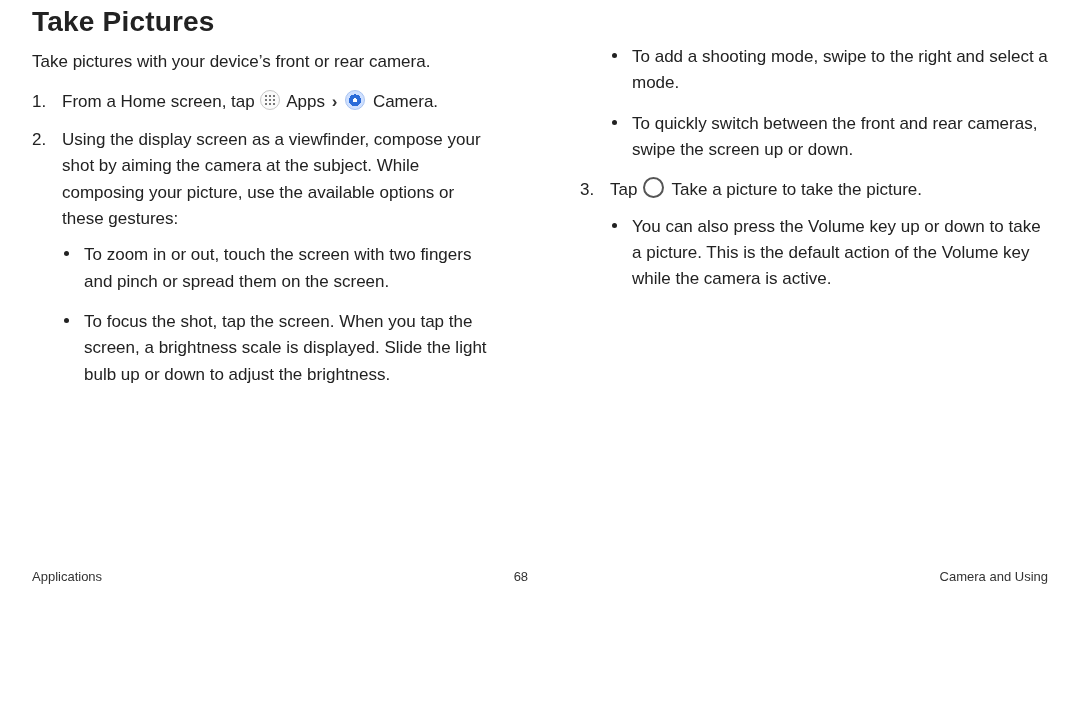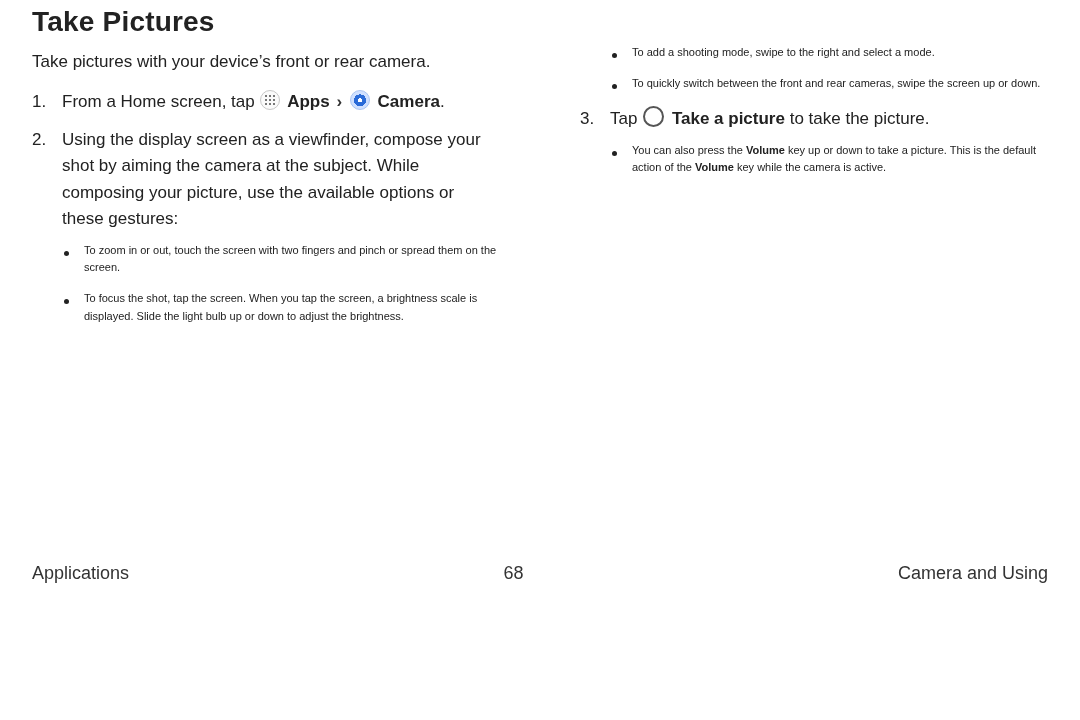--- a/index.html
+++ b/index.html
@@ -60,40 +60,40 @@
   ol.steps.start3 { counter-reset: step 2; }
   ul.sub {
     list-style: none;
     padding: 0;
     margin: 10px 0 0 0;
   }
   ul.sub > li {
     position: relative;
     padding-left: 22px;
     margin-bottom: 14px;
-    font-size: 11px;
+    font-size: 17px;
     line-height: 1.55;
   }
   ul.sub > li::before {
     content: "";
     position: absolute;
     left: 2px;
     top: 9px;
     width: 5px;
     height: 5px;
     background: #222;
     border-radius: 50%;
   }
   
   ul.sub.standalone {
     margin-left: 30px;
     margin-top: 0;
     margin-bottom: 14px;
   }
-  .b { font-weight: 700; }
+  .b { font-weight: 400; }
   
   .icon {
     display: inline-flex;
     align-items: center;
     justify-content: center;
     vertical-align: -3px;
   }
   .icon-apps {
     width: 18px; height: 18px;
     border: 1px solid #c7c7c7;
@@ -129,21 +129,21 @@
     width: 17px; height: 17px;
     border: 2px solid #555;
     border-radius: 50%;
     margin: 0 3px 0 1px;
   }
   .footer {
     position: absolute;
     left: 32px; right: 32px; bottom: 20px;
     display: flex;
     justify-content: space-between;
-    font-size: 18px;
+    font-size: 13px;
     color: #333;
   }
 </style>
 </head>
 <body>
 
 <div class="page">
 
   <h2 class="title">Take Pictures</h2>
 

